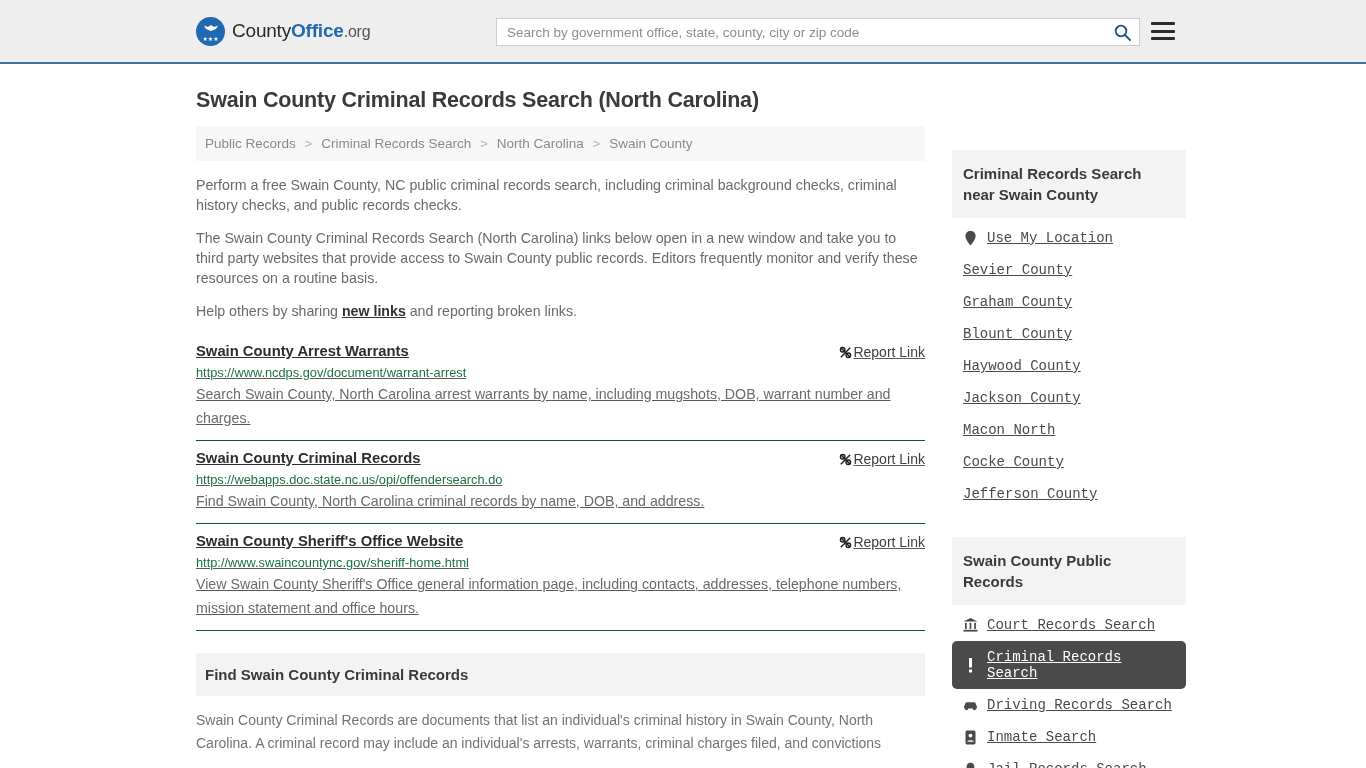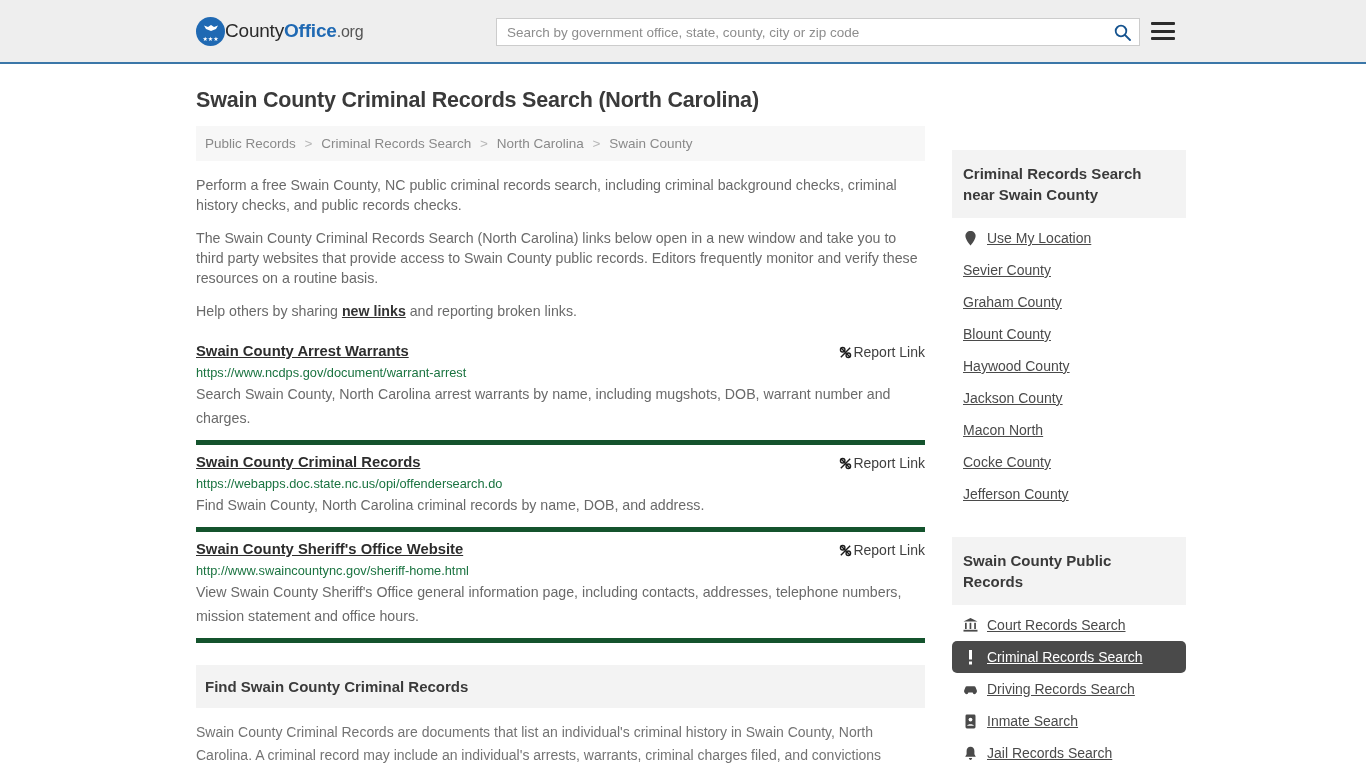--- a/index.html
+++ b/index.html
@@ -19,20 +19,21 @@
     border-bottom: 2px solid #3b77a8;
     display: flex;
     align-items: center;
     position: relative;
   }
   .brand {
     display: flex;
     align-items: center;
     margin-left: 196px;
     text-decoration: none;
+    gap: 7px;
   }
   .brand-mark {
     width: 29px; height: 29px;
     border-radius: 50%;
     background: #1f69b3;
     position: relative;
     flex: 0 0 auto;
     overflow: hidden;
   }
   .brand-mark .eagle {
@@ -134,21 +135,22 @@
     font-size: 14.2px;
     line-height: 20px;
     margin: 0 0 13px 0;
     color: #6a6a6a;
   }
   .intro p a { color: #333; text-decoration: underline; font-weight: bold; }
 
   
   .result {
     padding: 9px 0 10px 0;
-    border-bottom: 5px solid #14532d;
+    border-bottom: 1px solid #14532d;
+    text-decoration: underline;
   }
   .result:first-of-type { padding-top: 12px; }
   .result-head {
     display: flex;
     align-items: flex-start;
     justify-content: space-between;
   }
   .result-title {
     font-size: 14.8px;
     font-weight: bold;
@@ -209,20 +211,21 @@
     align-items: center;
     gap: 9px;
     padding: 8px 11px;
     border-radius: 5px;
     cursor: pointer;
   }
   .side-item .label {
     font-size: 14px;
     color: #4a4a4a;
     text-decoration: underline;
+    font-family: Liberation Mono, monospace;
   }
   .side-item.plain { padding-left: 11px; }
   .side-item.active { background: #4a4a4a; }
   .side-item.active .label { color: #ffffff; }
   .side-item .ico {
     width: 15px; height: 15px;
     flex: 0 0 15px;
     display: flex; align-items: center; justify-content: center;
     color: #4a4a4a;
   }

